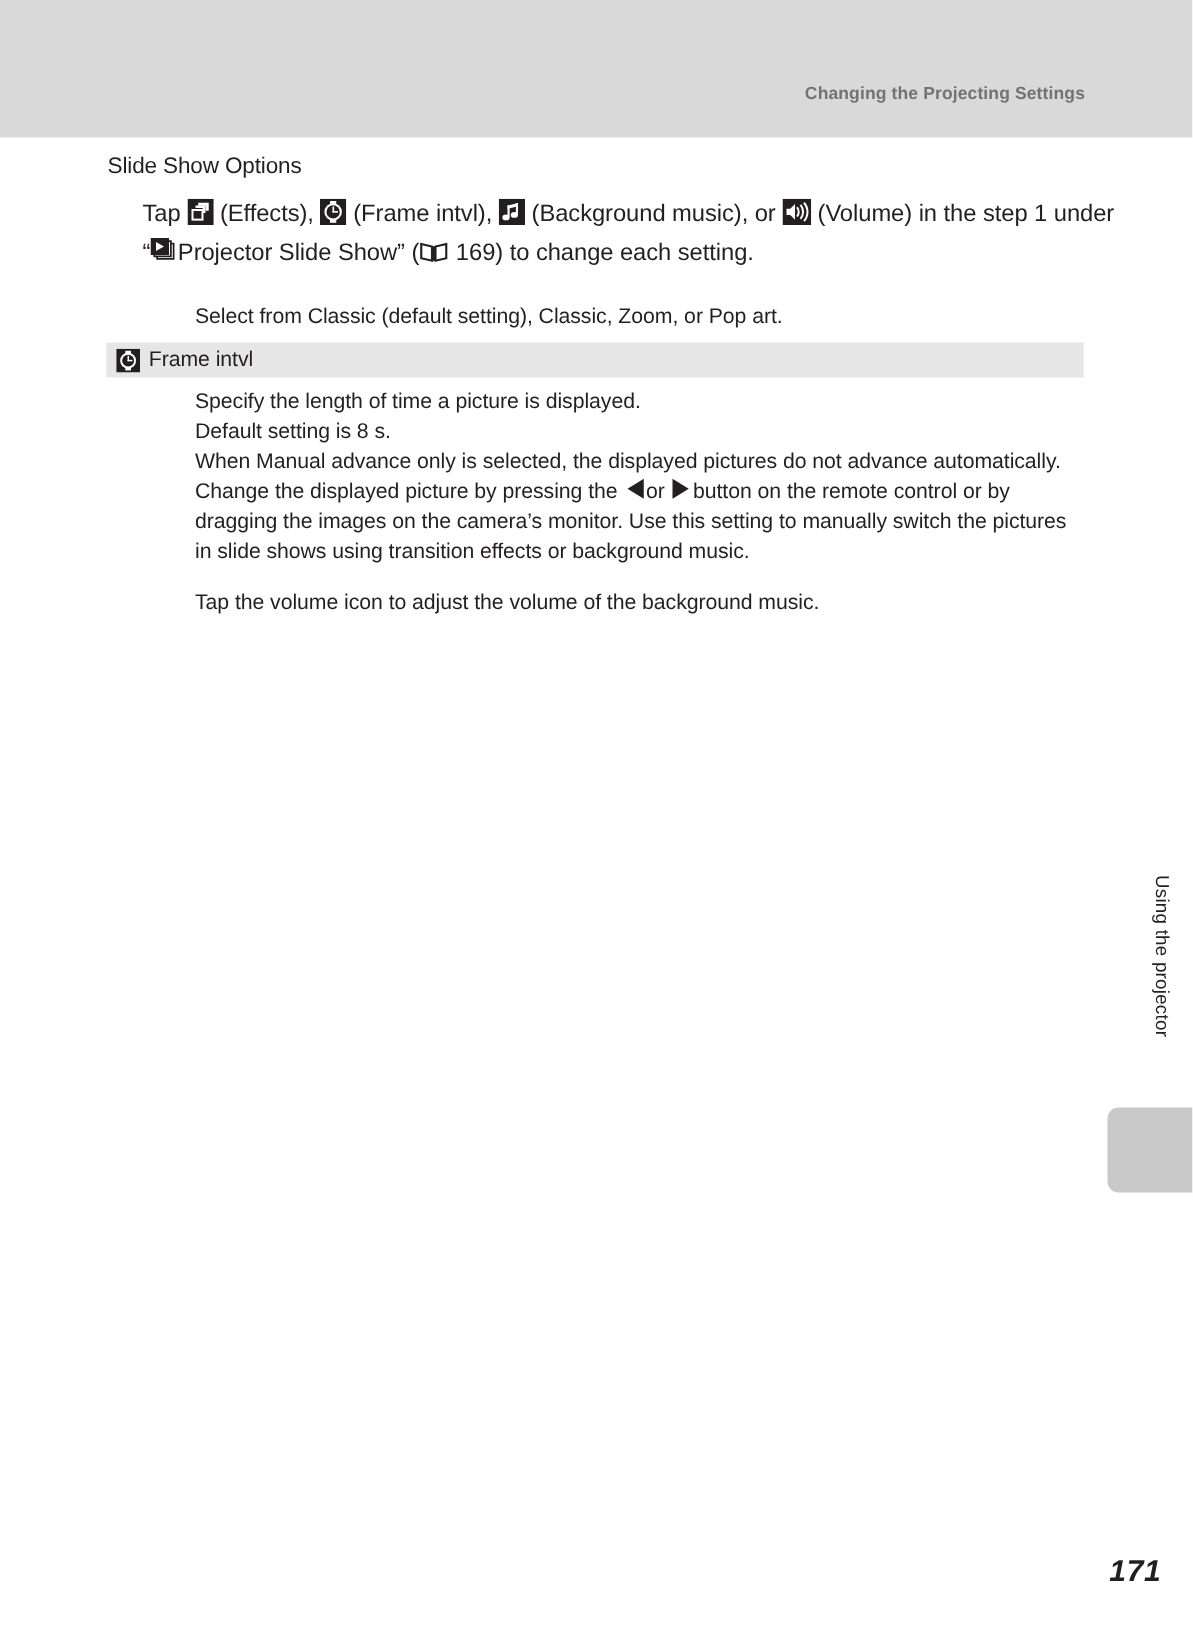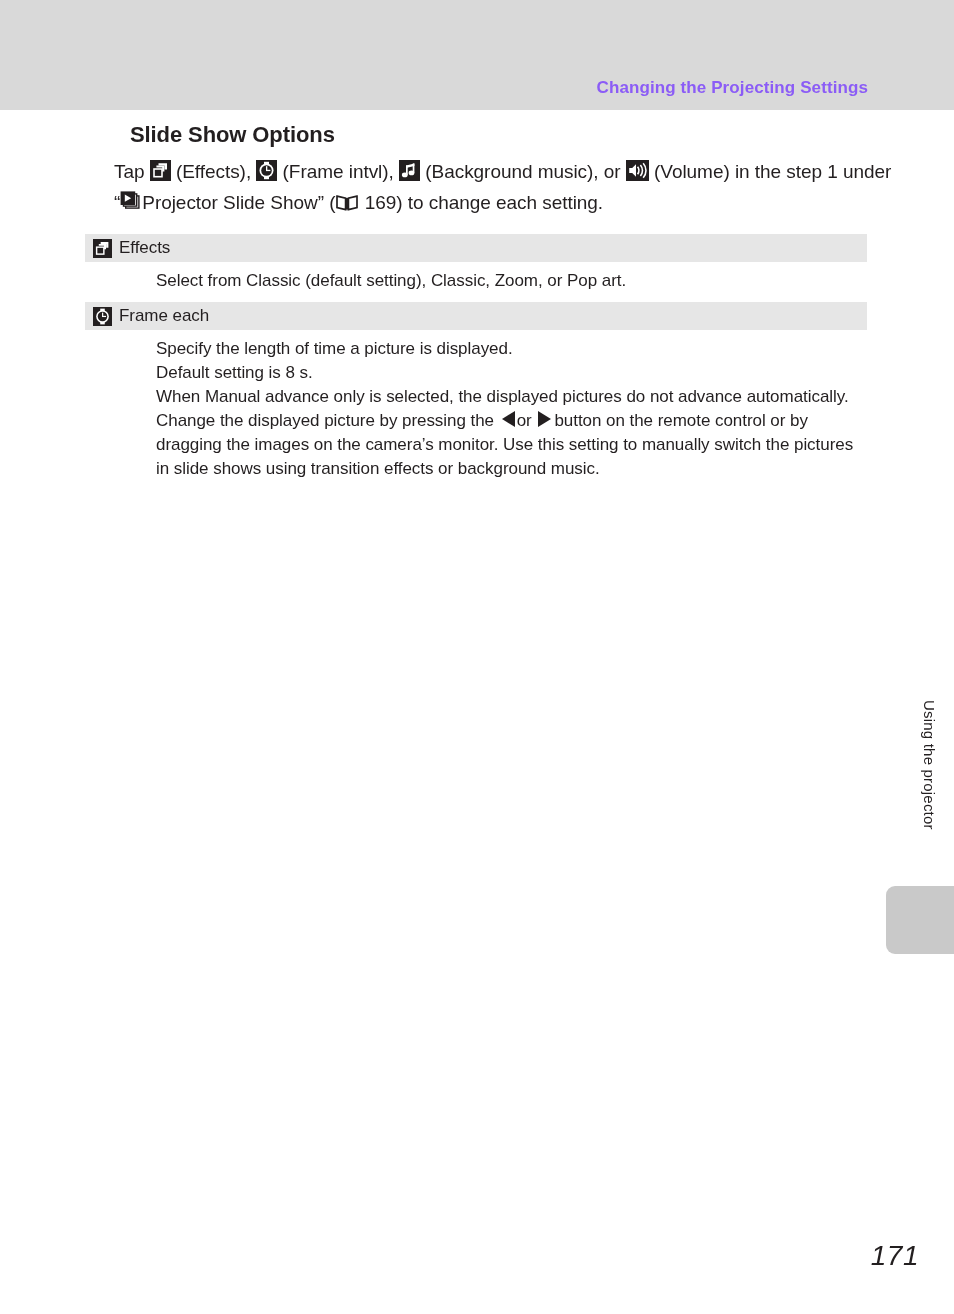--- a/index.html
+++ b/index.html
@@ -22,44 +22,42 @@
     left: 0;
     top: 0;
     width: 954px;
     height: 110px;
     background: #d9d9d9;
   }
   .header-title {
     position: absolute;
     right: 86px;
     top: 66px;
-    font-size: 17px;
+    font-size: 14px;
     font-weight: bold;
     letter-spacing: 0.1px;
-    color: #8b5cf6;
+    color: #737373;
     white-space: nowrap;
-    margin-top: 12px;
   }
 
   
   .page-body {
     position: absolute;
     left: 0;
     top: 110px;
     width: 954px;
   }
 
   .section-title {
     position: absolute;
     left: 86px;
     top: 12px;
-    font-size: 22px;
-    font-weight: bold;
+    font-size: 18px;
+    font-weight: normal;
     letter-spacing: -0.1px;
-    margin-left: 44px;
   }
 
   .intro {
     position: absolute;
     left: 84px;
     top: 46px;
     width: 784px;
     font-size: 19px;
     line-height: 31px;
     letter-spacing: -0.05px;
@@ -140,24 +138,24 @@
     top: 886px;
     width: 68px;
     height: 68px;
     background: #c9c9c9;
     border-radius: 9px 0 0 9px;
   }
 
   
   .page-number {
     position: absolute;
-    right: 35px;
+    right: 25px;
     bottom: 42px;
-    font-size: 28px;
-    font-weight: normal;
+    font-size: 24px;
+    font-weight: bold;
     font-style: italic;
     letter-spacing: 0.5px;
   }
 </style>
 </head>
 <body>
 
 <div class="header-band"></div>
 <div class="header-title">Changing the Projecting Settings</div>
 
@@ -222,57 +220,48 @@
       <svg width="24" height="19" viewBox="0 0 24 19">
         <path d="M2 3.2 L10.6 5.2 L10.6 16.6 L2 14.6 Z" fill="#fff" stroke="#231f20" stroke-width="1.7"></path>
         <path d="M22 3.2 L13.4 5.2 L13.4 16.6 L22 14.6 Z" fill="#fff" stroke="#231f20" stroke-width="1.7"></path>
         <rect x="10.9" y="5.0" width="2.2" height="11.6" fill="#231f20"></rect>
       </svg>
     </span> <span>169</span><span>) to change each setting.</span>
   </div>
 
   <div class="opt-table">
 
-    <div class="opt-head">
-      <span class="ic">
-        <svg width="19" height="19" viewBox="0 0 21 21">
-          <rect x="0" y="0" width="21" height="21" fill="#231f20"></rect>
-          <path d="M8.5 3.2 L17 3.2 L17 9.6 L14.5 9.6 L14.5 5.6 L8.5 5.6 Z" fill="#fff"></path>
-          <path d="M6.4 5.4 L14.4 5.4 L14.4 11.4 L12.2 11.4 L12.2 7.4 L6.4 7.4 Z" fill="#fff"></path>
-          <rect x="3.2" y="8.2" width="9.6" height="9.3" fill="#fff"></rect>
-          <rect x="4.8" y="9.8" width="6.4" height="6.1" fill="#231f20"></rect>
-        </svg>
-      </span>
-      <span class="label">Effects</span>
-    </div>
     <div class="opt-body tight">
       <span>Select from <b>Classic</b> (default setting), <b>Classic</b>, <b>Zoom</b>, or <b>Pop art</b>.</span>
     </div>
 
     <div class="opt-head">
       <span class="ic">
         <svg width="19" height="19" viewBox="0 0 21 21">
           <rect x="0" y="0" width="21" height="21" fill="#231f20"></rect>
           <rect x="8" y="1.8" width="5" height="2.6" fill="#fff"></rect>
           <rect x="8" y="16.6" width="5" height="2.6" fill="#fff"></rect>
           <circle cx="10.5" cy="10.5" r="7" fill="#fff"></circle>
           <circle cx="10.5" cy="10.5" r="5.3" fill="#231f20"></circle>
           <rect x="10" y="6.2" width="1.3" height="4.8" fill="#fff"></rect>
           <rect x="10" y="9.8" width="4.4" height="1.3" fill="#fff"></rect>
         </svg>
       </span>
-      <span class="label">Frame each</span>
+      <span class="label">Frame intvl</span>
     </div>
     <div class="opt-body">
       <span>Specify the length of time a picture is displayed.<br>
       Default setting is <b>8 s</b>.<br>
       When <b>Manual advance only</b> is selected, the displayed pictures do not advance automatically. Change the displayed picture by pressing the <span class="tri tri-l"></span>or <span class="tri tri-r"></span>button on the remote control or by dragging the images on the camera’s monitor. Use this setting to manually switch the pictures in slide shows using transition effects or background music.</span>
     </div>
 
 
+    <div class="opt-body tight">
+      <span>Tap the volume icon to adjust the volume of the background music.</span>
+    </div>
 
   </div>
 </div>
 
 <div class="side-tab-text">Using the projector</div>
 <div class="side-tab-block"></div>
 
 <div class="page-number">171</div>
 
 </body></html>

